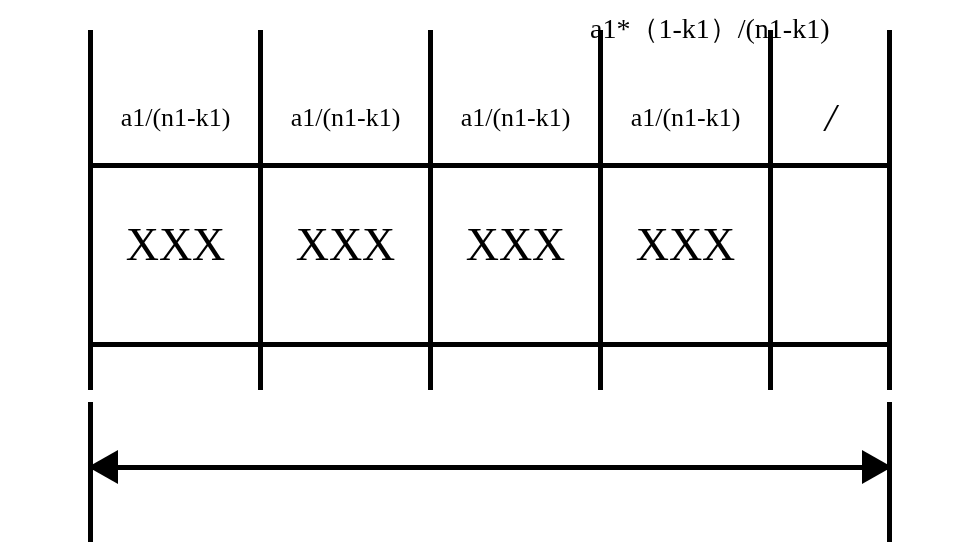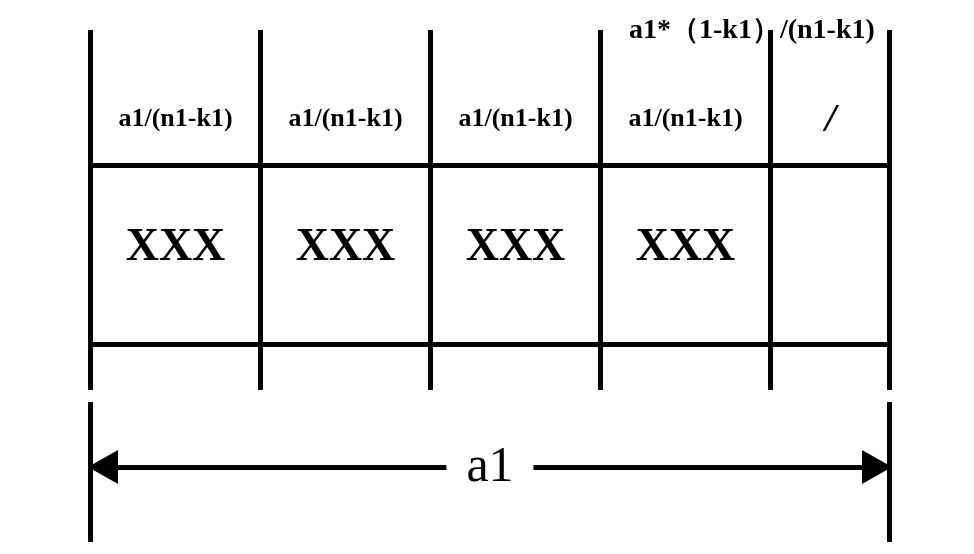--- a/index.html
+++ b/index.html
@@ -12,34 +12,33 @@
     }
     .diagram {
       position: absolute;
       left: 90px;
       top: 70px;
       width: 800px;
     }
     .top-label {
       position: absolute;
       font-size: 28px;
-      font-weight: bold;
+      font-weight: normal;
       white-space: nowrap;
-      margin-left: 39px;
     }
     .table-container {
       position: relative;
       height: 300px;
     }
     .cell {
       position: absolute;
       display: flex;
       align-items: center;
       justify-content: center;
-      font-weight: bold;
+      font-weight: normal;
     }
     .header-cell {
       font-size: 26px;
       top: 0;
       height: 95px;
     }
     .body-cell {
       font-size: 46px;
       top: 84px;
       height: 180px;
@@ -135,15 +134,14 @@
     <div class="cell body-cell" style="left:343px; width:165px;">XXX</div>
     <div class="cell body-cell" style="left:513px; width:165px;">XXX</div>
   </div>
 
   <div class="arrow-container">
     <div class="vtick" style="left:-2px;"></div>
     <div class="vtick" style="left:797px;"></div>
     <div class="arrow-left"></div>
     <div class="arrow-line"></div>
     <div class="arrow-right"></div>
-    <div class="arrow-label">a1</div>
   </div>
 </div>
 
 </body></html>

